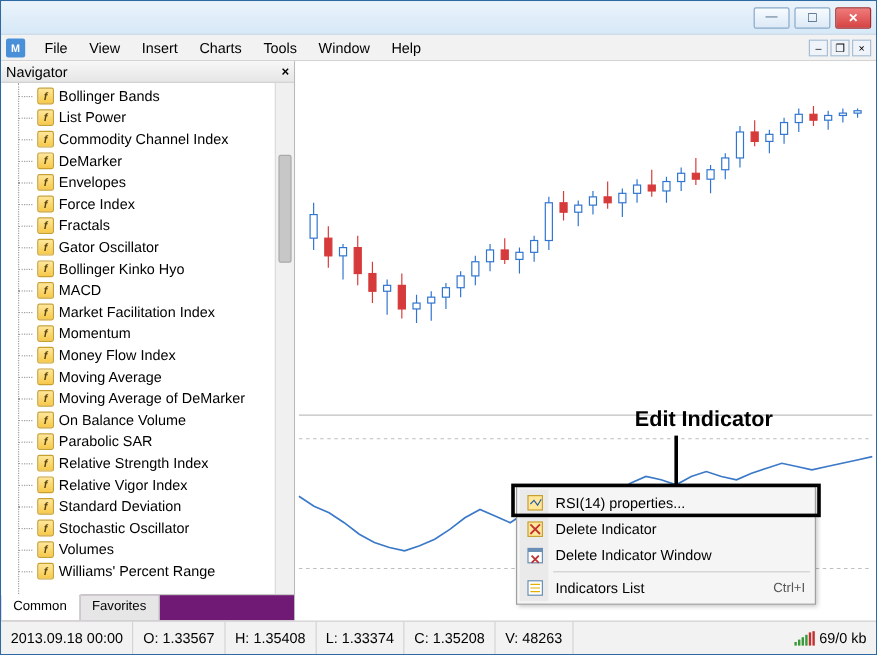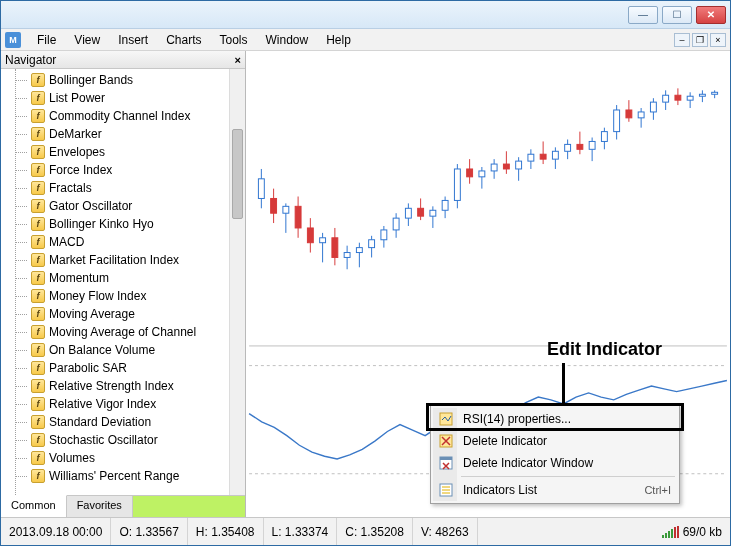--- a/index.html
+++ b/index.html
@@ -16,28 +16,28 @@
 .workarea { flex: 1; display: flex; min-height: 0; text-align: center; }
 .navigator { width: 245px; border-right: 1px solid #b9b9b9; display: flex; flex-direction: column; background: #fff; }
 .nav-header { height: 18px; background: linear-gradient(#f7f7f7,#e6e6e6); border-bottom: 1px solid #c7c7c7; display: flex; align-items: center; padding: 0 4px; font-size: 11px; }
 .nav-header .x { margin-left: auto; font-weight: bold; cursor: default; font-size: 11px; }
 .nav-tree { flex: 1; overflow: hidden; position: relative; }
 .tree-list { list-style: none; padding: 2px 0 2px 0; }
 .tree-item { display: flex; align-items: center; height: 18px; padding-left: 30px; position: relative; white-space: nowrap; cursor: default; }
 .tree-item::before { content: ""; position: absolute; left: 14px; top: 50%; width: 12px; border-top: 1px dotted #a0a0a0; }
 .tree-vline { position: absolute; left: 14px; top: 0; bottom: 0; border-left: 1px dotted #a0a0a0; }
 .f-icon { width: 14px; height: 14px; background: linear-gradient(#ffe79a,#f7c94a); border: 1px solid #c8a030; border-radius: 2px; display: flex; align-items: center; justify-content: center; font-size: 9px; font-weight: bold; font-style: italic; color: #5a4410; margin-right: 4px; }
-.nav-tabs { height: 22px; display: flex; border-top: 1px solid #c7c7c7; background: #bef264; }
+.nav-tabs { height: 22px; display: flex; border-top: 1px solid #c7c7c7; background: #701a75; }
 .nav-tab { padding: 3px 10px; font-size: 11px; border-right: 1px solid #c7c7c7; background: #e6e6e6; cursor: default; }
 .nav-tab.active { background: #fff; border-top: 1px solid #fff; margin-top: -1px; }
 .nav-scroll { position: absolute; right: 0; top: 0; width: 16px; height: 100%; background: #f0f0f0; border-left: 1px solid #dcdcdc; }
 .nav-thumb { position: absolute; left: 2px; right: 2px; top: 60px; height: 90px; background: #c7c7c7; border: 1px solid #a9a9a9; border-radius: 2px; }
 .chartarea { flex: 1; position: relative; background: #fff; }
 svg.chart { width: 100%; height: 100%; display: block; }
-.annot-label { position: absolute; top: 288px; right: 68px; font-family: Arial, sans-serif; font-size: 18px; font-weight: bold; color: #000; }
+.annot-label { position: absolute; top: 288px; right: 86px; font-family: Arial, sans-serif; font-size: 18px; font-weight: bold; color: #000; }
 .annot-line { position: absolute; top: 312px; right: 165px; width: 3px; height: 46px; background: #000; }
 .ctx-menu { position: absolute; top: 354px; left: 184px; width: 250px; background: #f5f5f5; border: 1px solid #a0a0a0; box-shadow: 2px 2px 4px rgba(0,0,0,.25); padding: 2px; }
 .ctx-gutter { position: absolute; left: 2px; top: 2px; bottom: 2px; width: 24px; background: #eaeaea; }
 .ctx-item { position: relative; height: 22px; display: flex; align-items: center; padding-left: 30px; cursor: default; }
 .ctx-sep { height: 1px; margin: 2px 2px 2px 28px; background: #cfcfcf; }
 .ctx-icon { position: absolute; left: 5px; width: 16px; height: 16px; display: flex; align-items: center; justify-content: center; font-size: 10px; }
 .ctx-short { margin-left: auto; padding-right: 6px; color: #555; font-size: 11px; }
 .ctx-highlight { position: absolute; top: 352px; left: 180px; width: 258px; height: 28px; border: 3px solid #000; pointer-events: none; }
 .statusbar { height: 28px; background: #f2f2f2; border-top: 1px solid #c7c7c7; display: flex; align-items: center; font-size: 11px; }
 .status-cell { padding: 0 8px; border-right: 1px solid #d4d4d4; height: 100%; display: flex; align-items: center; }
@@ -133,21 +133,21 @@
             <li class="tree-item">
               <span class="f-icon">f</span>
               <span>Money Flow Index</span>
             </li>
             <li class="tree-item">
               <span class="f-icon">f</span>
               <span>Moving Average</span>
             </li>
             <li class="tree-item">
               <span class="f-icon">f</span>
-              <span>Moving Average of Channel</span>
+              <span>Moving Average of DeMarker</span>
             </li>
             <li class="tree-item">
               <span class="f-icon">f</span>
               <span>On Balance Volume</span>
             </li>
             <li class="tree-item">
               <span class="f-icon">f</span>
               <span>Parabolic SAR</span>
             </li>
             <li class="tree-item">

